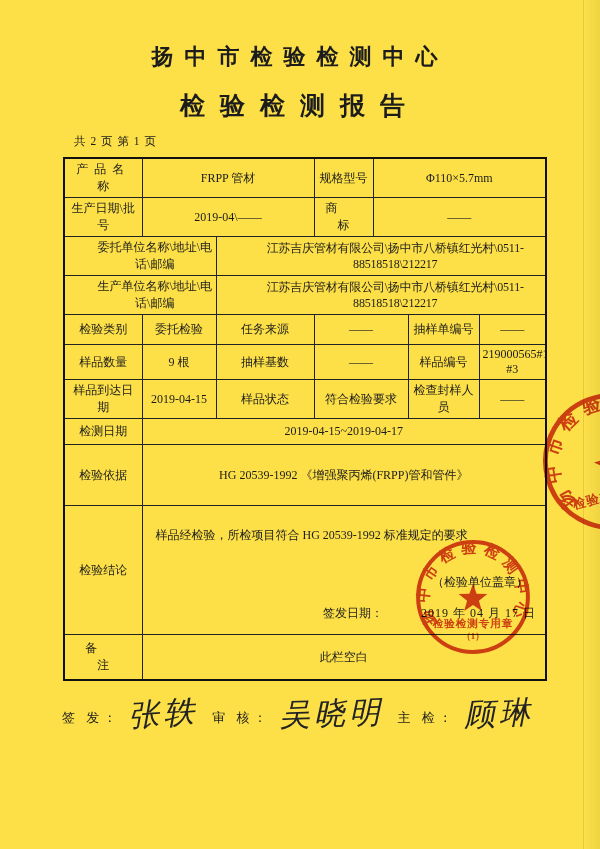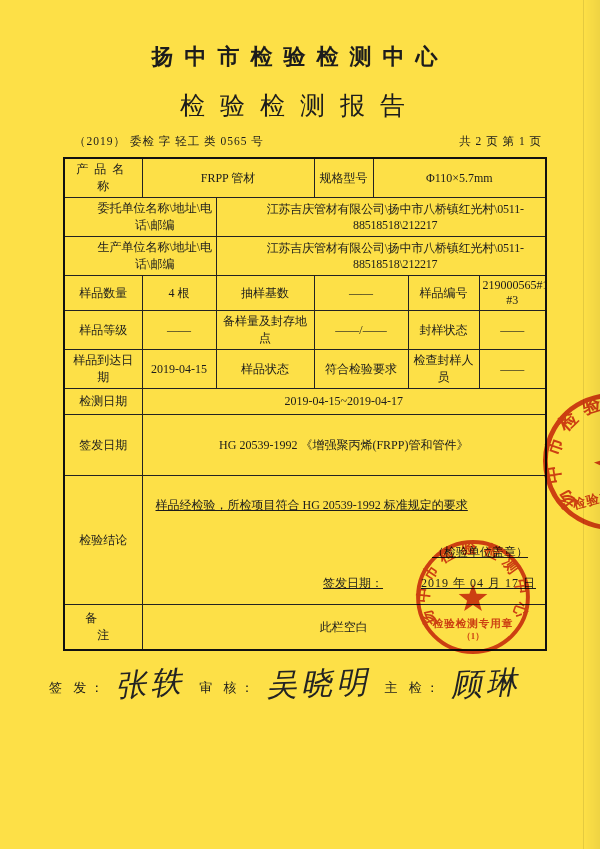--- a/index.html
+++ b/index.html
@@ -5,44 +5,44 @@
   html,body { margin:0; padding:0; }
   body {
     width:600px; height:849px; background:#ffffff;
     font-family:"Liberation Serif","DejaVu Serif",serif;
     color:#1c1c1c;
   }
   .page { position:relative; width:600px; height:849px; overflow:hidden; background:#fde047; }
 
   
   .org-title { margin:42px 0 0 0; text-align:center; font-size:22px; font-weight:bold; letter-spacing:11px; }
-  .report-title { margin:17px 0 0 0; text-align:center; font-size:25px; font-weight:normal; letter-spacing:15px; }
+  .report-title { margin:17px 0 0 0; text-align:center; font-size:25px; font-weight:bold; letter-spacing:15px; }
   .refline { display:flex; justify-content:space-between; margin:12px 58px 0 74px; font-size:11.5px; letter-spacing:1px; }
 
   
   table.form { border-collapse:collapse; table-layout:fixed; width:482px; margin:8px 0 0 63px; border:2.5px solid #111; }
   table.form td { border:1px solid #222; font-size:12px; text-align:center; vertical-align:middle; padding:2px 3px; overflow:hidden; }
   td.left { text-align:left; padding-left:8px; }
   .fs11 { font-size:11px; }
   .fs10 { font-size:10.5px; letter-spacing:-0.2px;border-radius:10px; }
   .fs9  { font-size:9px; letter-spacing:0; }
   .ls6  { letter-spacing:6px; margin-right:-6px; }
   .ls24 { letter-spacing:24px; margin-right:-24px; }
   tr.h26 td{height:24px;} tr.h28 td{height:26px;} tr.h30 td{height:28px;padding-left:32px;}
   tr.h27 td{height:25px;} tr.h23 td{height:21px;text-align:center;}
   tr.h58 td{height:56px;} tr.h126 td{height:124px;} tr.h42 td{height:40px;}
   td.basis-val { vertical-align:middle; }
-  td.concl-cell { vertical-align:top; padding:0;text-decoration:underline; }
+  td.concl-cell { vertical-align:top; padding:0; }
   .concl-text { text-align:left; padding:9px 10px 0 10px; }
   .seal-note { text-align:right; padding-right:14px; margin-top:30px; font-size:12px; }
   .sign-date-line { text-align:right; padding-right:6px; margin-top:14px; font-size:12px; }
   .sign-date-line .date { margin-left:38px; letter-spacing:1px; }
 
   
-  .sig-row { display:flex; align-items:center; margin:20px 0 0 49px; }
+  .sig-row { display:flex; align-items:center; margin:20px 0 0 62px; }
   .sig-label { font-size:13px; letter-spacing:4px; white-space:nowrap; }
   .sig-name { font-size:31px; font-style:italic; font-weight:500; color:#232323;
               white-space:nowrap; margin:-8px 14px 0 8px; letter-spacing:4px; }
   .rot1 { transform:rotate(-4deg); } .rot2 { transform:rotate(-2deg); } .rot3 { transform:rotate(-3deg); }
 
   
   .stamp { position:absolute; pointer-events:none; mix-blend-mode:multiply; opacity:0.9; }
   .main-stamp { left:411px; top:535px; width:124px; height:124px; }
   .edge-stamp { left:537px; top:387px; width:149px; height:149px; transform:rotate(-15deg); }
 
@@ -52,79 +52,84 @@
     border-left:1px solid rgba(0,0,0,0.045); pointer-events:none; }
 </style>
 </head>
 <body>
 
 <div class="page">
 
   <div class="org-title">扬中市检验检测中心</div>
   <div class="report-title">检验检测报告</div>
   <div class="refline">
-    <span>（2019） 委检 字 轻工 类 0565 号</span>
     <span>共 2 页 第 1 页</span>
   </div>
 
   <table class="form">
     <colgroup>
       <col style="width:78px">
         <col style="width:74px">
         <col style="width:98px">
       <col style="width:59px">
         <col style="width:35px">
         <col style="width:71px">
         <col style="width:67px">
     </colgroup>
     <tbody>
         <tr class="h26">
       <td><span class="ls6">产品名称</span></td>
       <td colspan="2">FRPP 管材</td>
       <td>规格型号</td>
       <td colspan="3">Φ110×5.7mm</td>
     </tr>
+    <tr class="h28">
+      <td class="fs11">生产日期\批号</td>
+      <td colspan="2">2019-04\——</td>
+      <td><span class="ls24">商标</span></td>
+      <td colspan="3">——</td>
+    </tr>
     <tr class="h30">
       <td colspan="2" class="fs11">委托单位名称\地址\电话\邮编</td>
       <td colspan="5" class="left fs10">江苏吉庆管材有限公司\扬中市八桥镇红光村\0511-88518518\212217</td>
     </tr>
     <tr class="h30">
       <td colspan="2" class="fs11">生产单位名称\地址\电话\邮编</td>
       <td colspan="5" class="left fs10">江苏吉庆管材有限公司\扬中市八桥镇红光村\0511-88518518\212217</td>
     </tr>
     <tr class="h27">
+      <td>检验类别</td>
+      <td>委托检验</td>
+      <td>任务来源</td>
+      <td colspan="2">——</td>
+      <td class="fs11">抽样单编号</td>
+      <td>——</td>
+    </tr>
+    <tr class="h27">
       <td>样品数量</td>
-      <td>4 根</td>
+      <td>9 根</td>
       <td>抽样基数</td>
       <td colspan="2">——</td>
       <td>样品编号</td>
       <td class="fs9">219000565#1-#3</td>
-    </tr>
-    <tr class="h27">
-      <td>样品等级</td>
-      <td>——</td>
-      <td class="fs11">备样量及封存地点</td>
-      <td colspan="2">——/——</td>
-      <td>封样状态</td>
-      <td>——</td>
     </tr>
     <tr class="h27">
       <td class="fs11">样品到达日期</td>
       <td>2019-04-15</td>
       <td>样品状态</td>
       <td colspan="2">符合检验要求</td>
       <td class="fs11">检查封样人员</td>
       <td>——</td>
     </tr>
     <tr class="h23">
       <td>检测日期</td>
       <td colspan="6">2019-04-15~2019-04-17</td>
     </tr>
     <tr class="h58">
-      <td>签发日期</td>
+      <td>检验依据</td>
       <td colspan="6" class="left basis-val">HG 20539-1992 《增强聚丙烯(FRPP)管和管件》</td>
     </tr>
     <tr class="h126">
       <td>检验结论</td>
       <td colspan="6" class="concl-cell">
         <div class="concl-text">样品经检验，所检项目符合 HG 20539-1992 标准规定的要求</div>
         <div class="seal-note">（检验单位盖章）</div>
         <div class="sign-date-line">
           <span>签发日期：</span><span class="date">2019 年 04 月 17 日</span>
         </div>

